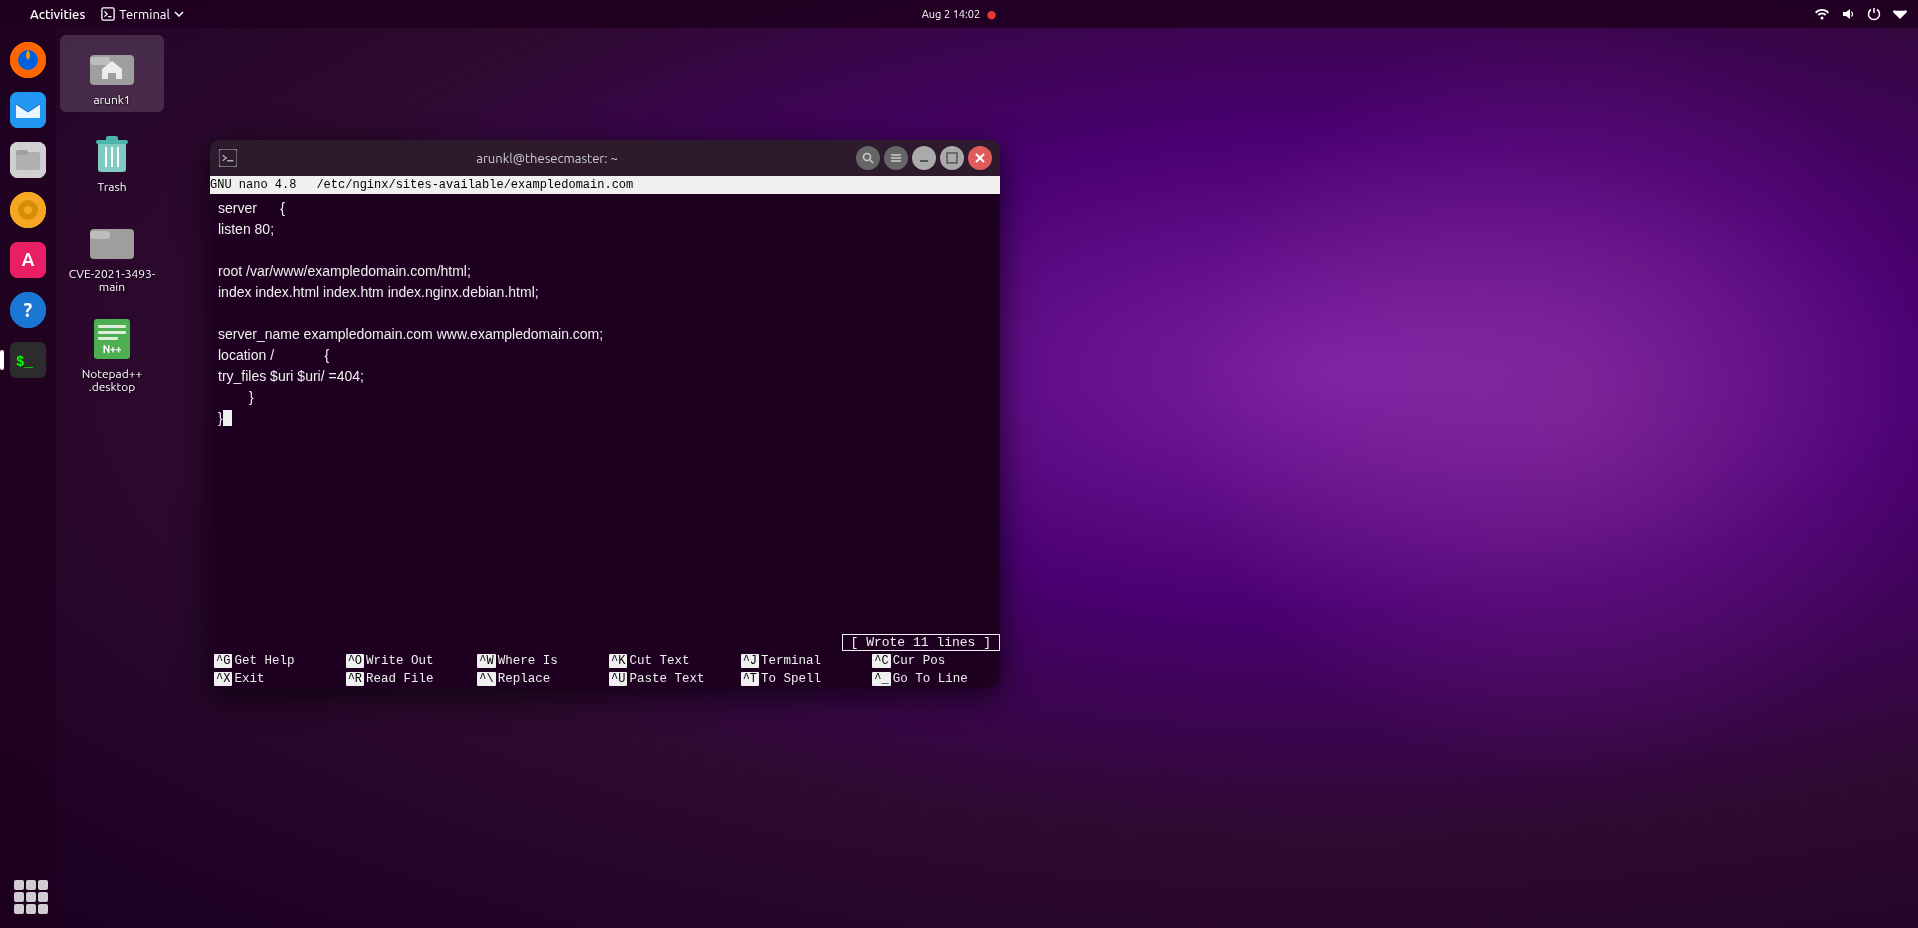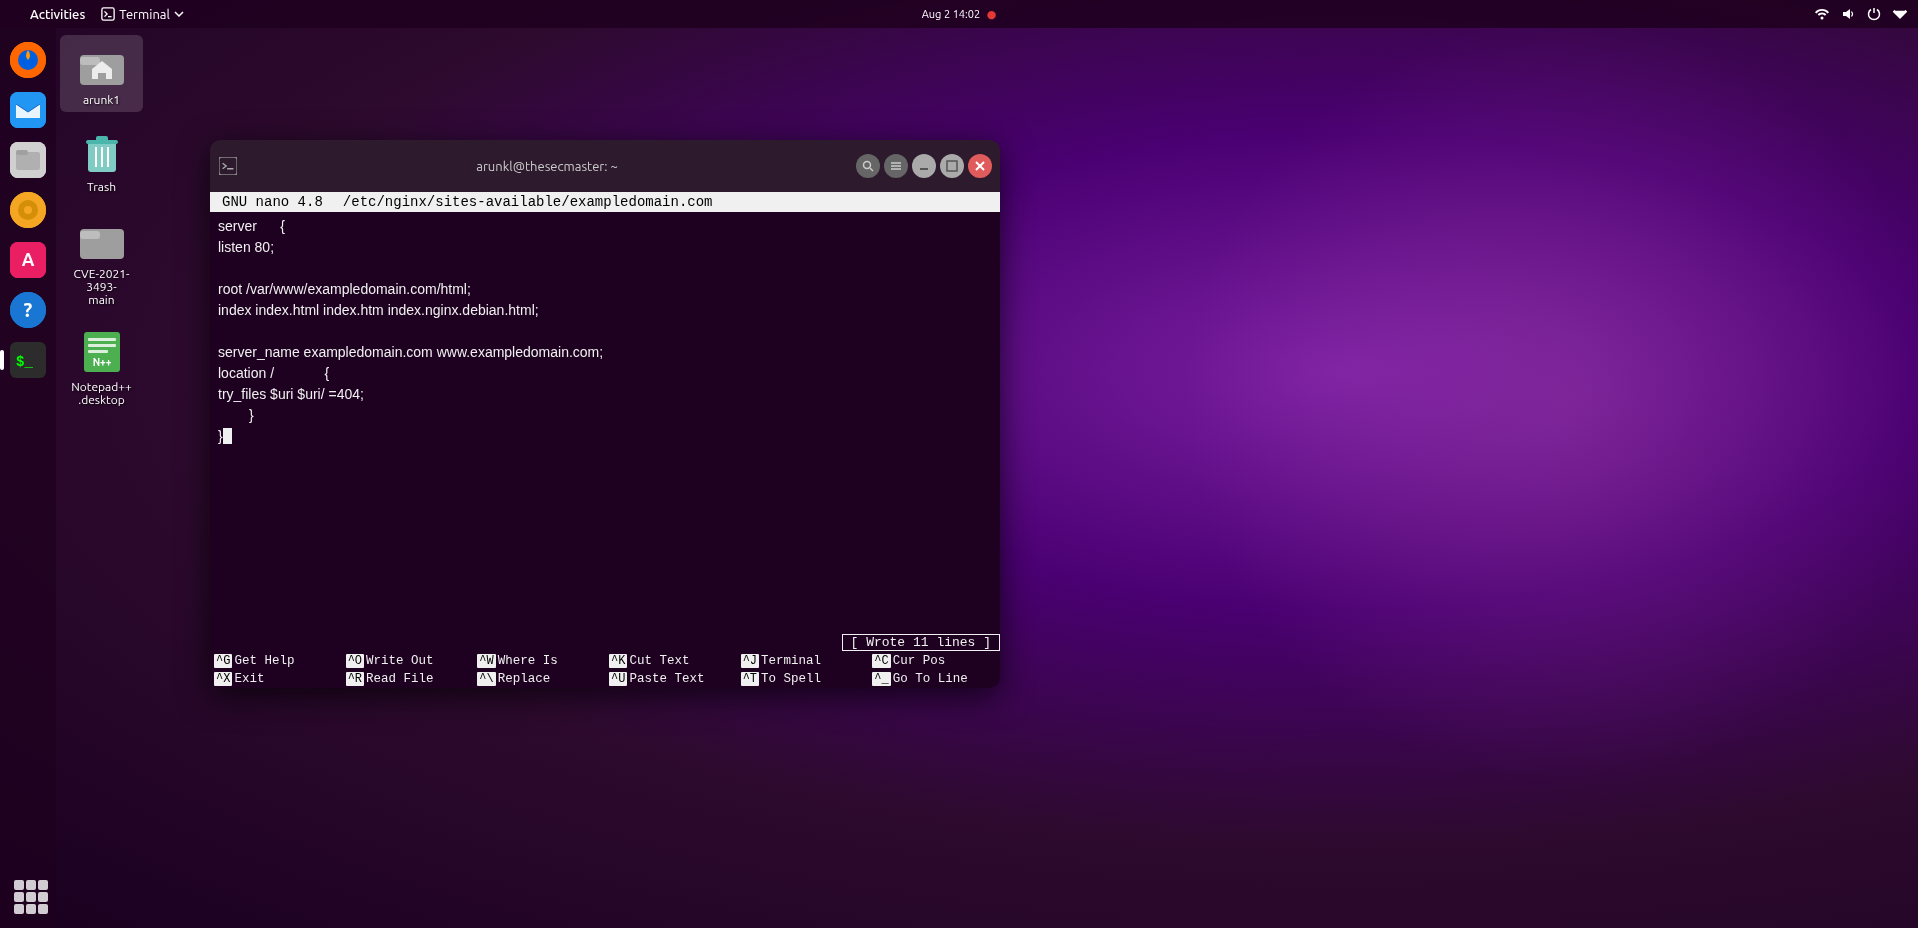--- a/index.html
+++ b/index.html
@@ -166,21 +166,21 @@
     
     .desktop-icons {
       position: absolute;
       left: 60px;
       top: 35px;
       display: flex;
       flex-direction: column;
       gap: 10px;
     }
     .desktop-icon {
-      width: 83px;
+      width: 104px;
       display: flex;
       flex-direction: column;
       align-items: center;
       gap: 4px;
       cursor: pointer;
       padding: 6px;
       border-radius: 6px;
     }
     .desktop-icon:hover, .desktop-icon.selected {
       background: rgba(255,255,255,0.15);
@@ -209,21 +209,21 @@
       height: 548px;
       border-radius: 10px;
       overflow: hidden;
       box-shadow: 0 8px 32px rgba(0,0,0,0.7);
       z-index: 200;
       display: flex;
       flex-direction: column;
     }
     .terminal-titlebar {
       background: #2d1b2d;
-      height: 52px;
+      height: 36px;
       display: flex;
       align-items: center;
       padding: 0 8px;
       gap: 6px;
       flex-shrink: 0;
     }
     .terminal-titlebar-icon {
       width: 20px;
       height: 20px;
       display: flex;
@@ -258,22 +258,22 @@
     .titlebar-btn.menu { background: #666; }
     .titlebar-btn.minimize { background: #aaa; }
     .titlebar-btn.maximize { background: #aaa; }
     .titlebar-btn.close { background: #e05c5c; color: #fff; }
 
     
     .nano-header {
       background: #f0f0f0;
       color: #000;
       font-family: 'Courier New', Courier, monospace;
-      font-size: 14px;
-      padding: 2px 12px;
+      font-size: 12px;
+      padding: 2px 0;
       display: flex;
       gap: 20px;
       flex-shrink: 0;
     }
     .nano-body {
       flex: 1;
       background: #1e0020;
       color: #f0f0f0;
       font-family: Liberation Sans, sans-serif;
       font-size: 14px;

